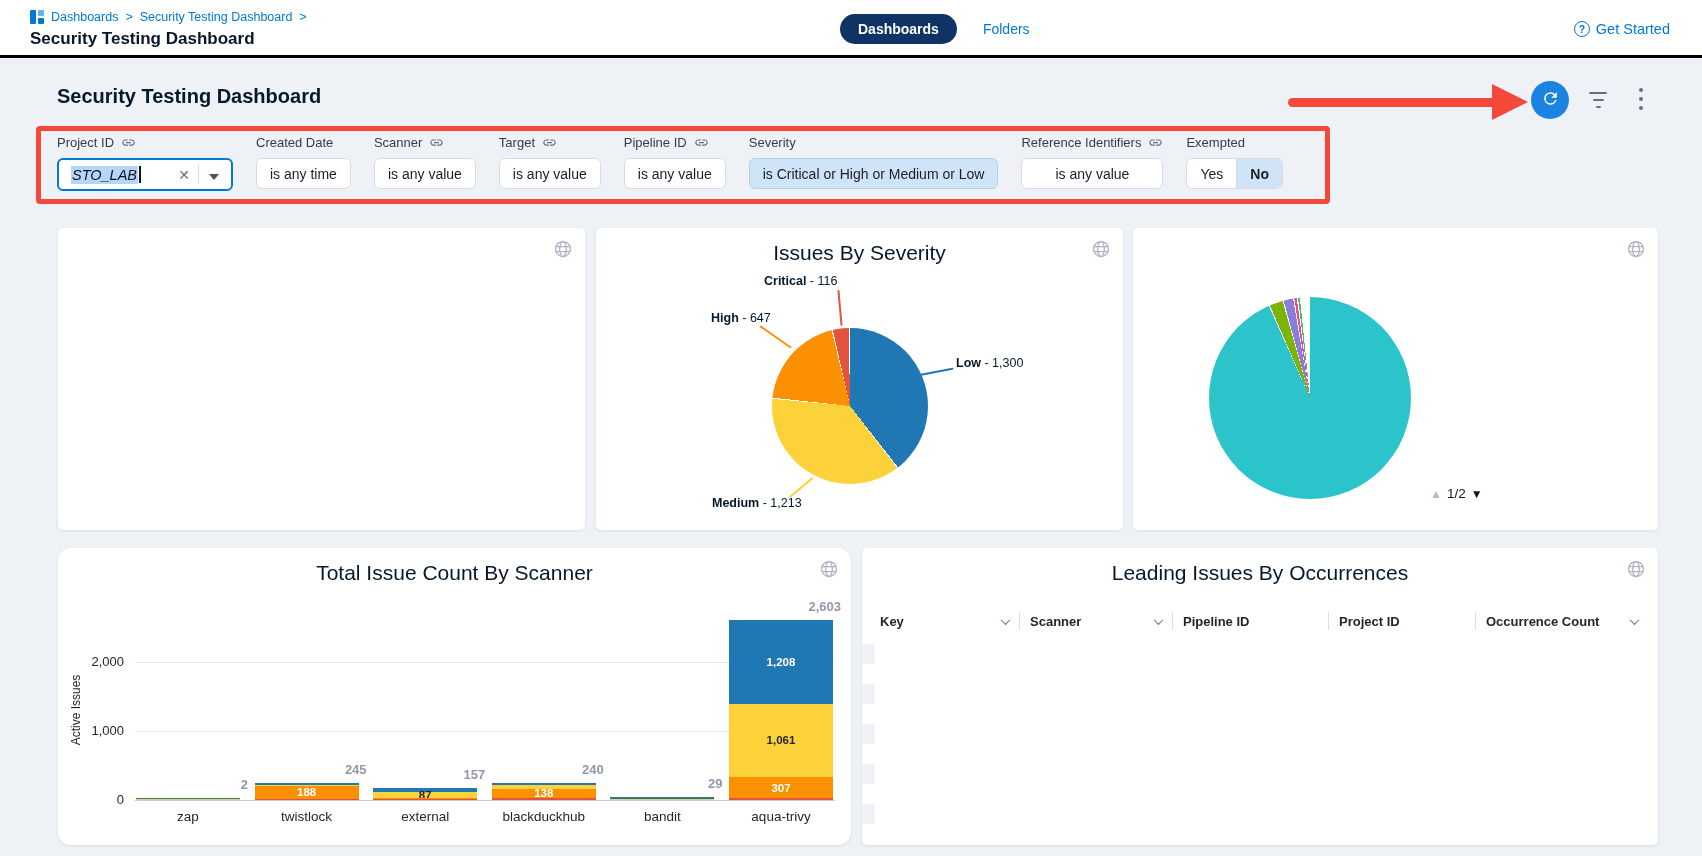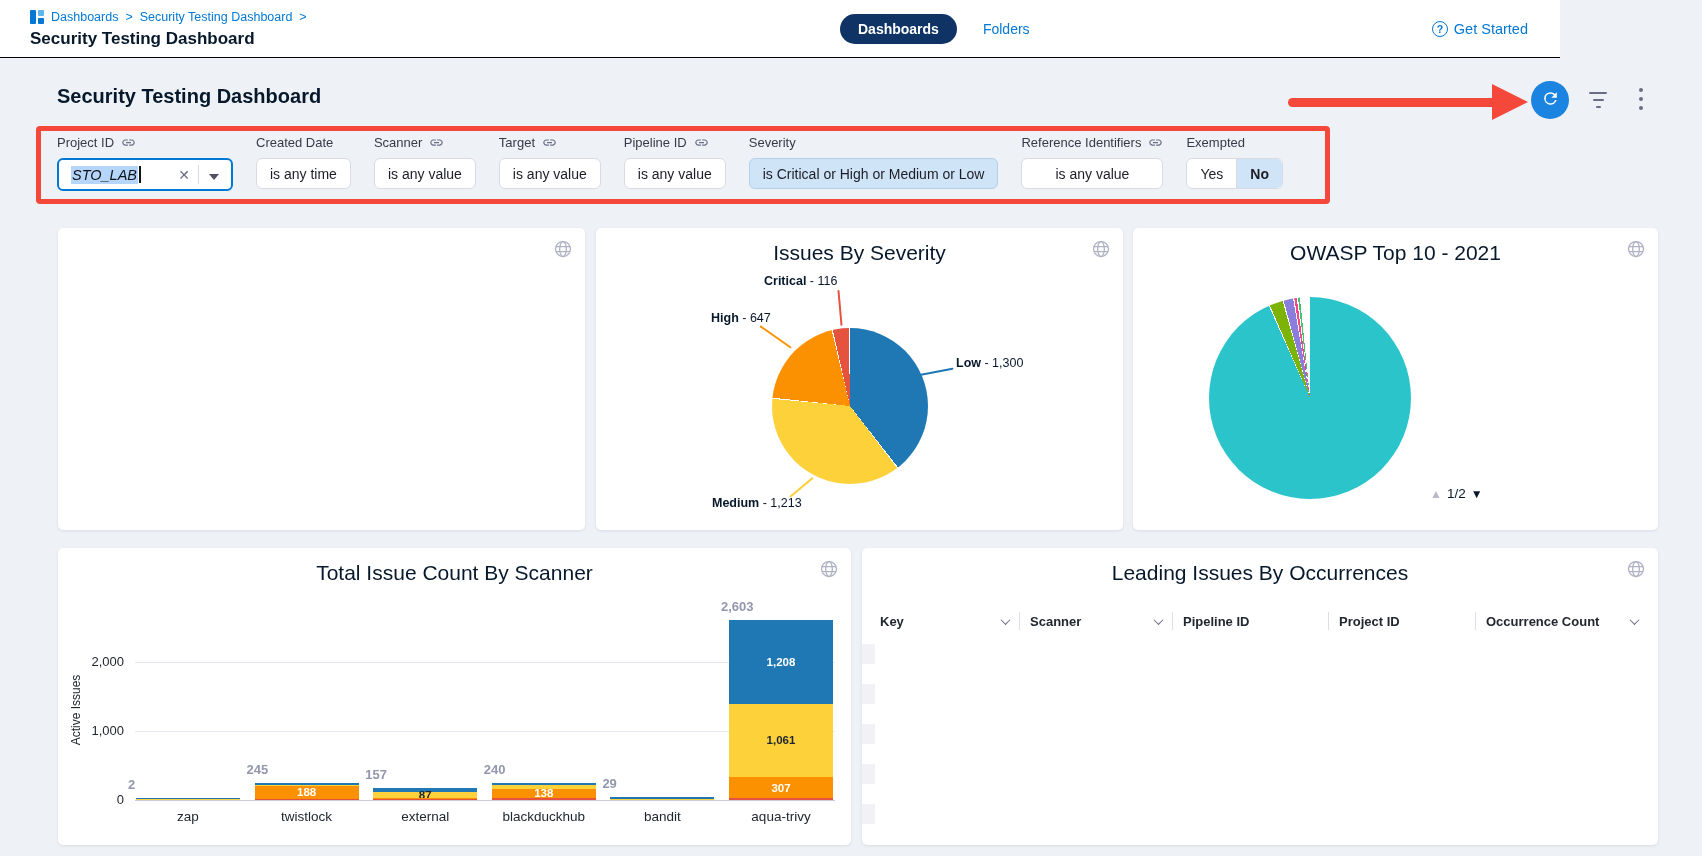--- a/index.html
+++ b/index.html
@@ -1,21 +1,21 @@
 <!DOCTYPE html>
 <html><head>
 <meta charset="utf-8">
 <style>
   * { margin:0; padding:0; box-sizing:border-box; }
   html,body { width:1702px; height:856px; overflow:hidden; }
   body { font-family:"Liberation Sans","DejaVu Sans",sans-serif; background:#eef2f6; color:#1c1d26; }
   #page { position:relative; width:1702px; height:856px; }
 
   
-  .topbar { position:absolute; left:0; top:0; width:1560px; height:58px; background:#ffffff; border-bottom:1px solid #000000; }
+  .topbar { position:absolute; left:0; top:0; width:1702px; height:58px; background:#ffffff; border-bottom:3px solid #000000; }
   .crumbs { position:absolute; left:30px; top:10px; display:flex; align-items:center; gap:7px; font-size:12.5px; color:#0278d5; }
   .crumb-link { cursor:pointer; }
   .crumb-sep { color:#0278d5; }
   .grid-icon { width:14px; height:14px; position:relative; }
   .grid-icon i { position:absolute; background:#0278d5; border-radius:1px; }
   .grid-icon i:nth-child(1){ left:0; top:0; width:6px; height:14px; }
   .grid-icon i:nth-child(2){ left:8px; top:0; width:6px; height:6px; background:#5fb6ef; }
   .grid-icon i:nth-child(3){ left:8px; top:8px; width:6px; height:6px; }
   .topbar-title { position:absolute; left:30px; top:29px; font-size:17px; font-weight:700; color:#07182b; }
   .tabs { position:absolute; left:840px; top:14px; display:flex; align-items:center; gap:26px; }
@@ -55,21 +55,21 @@
   .caret-down { width:0; height:0; border-left:5px solid transparent; border-right:5px solid transparent; border-top:6px solid #4f5162; display:inline-block; }
   .exempt-toggle { display:flex; height:31px; border:1px solid #d9dae5; border-radius:6px; overflow:hidden; background:#ffffff; }
   .exempt-opt { padding:11px 13px; display:flex; align-items:center; font-size:14px; cursor:pointer; }
   .exempt-opt.on { background:#cfe4f6; font-weight:700; border-left:1px solid #d9dae5; }
 
   
   .tile { position:absolute; background:#ffffff; border-radius:5px; box-shadow:0 1px 3px rgba(40,41,61,0.10); }
   #tile-overall { left:58px;  top:228px; width:527px; height:302px; }
   #tile-sev     { left:596px; top:228px; width:527px; height:302px; }
   #tile-owasp   { left:1133px;top:228px; width:525px; height:302px; }
-  #tile-bar     { left:58px;  top:548px; width:793px; height:297px; }
+  #tile-bar     { left:58px;  top:548px; width:793px; height:297px;border-radius:13px; }
   #tile-table   { left:862px; top:548px; width:796px; height:297px; }
   .tile-title { position:absolute; left:0; right:0; top:13px; text-align:center; font-size:21px; font-weight:500; color:#07182b; }
   .globe { position:absolute; right:12px; top:11px; cursor:pointer; }
 
   
   .big-num-wrap { position:absolute; left:0; right:0; top:96px; text-align:center; }
   .big-num { font-size:47px; font-weight:600; color:#07182b; letter-spacing:0.5px; }
   .big-num-label { margin-top:16px; font-size:18px; color:#2f3342; }
 
   
@@ -85,21 +85,21 @@
 
   
   .bar-area { position:absolute; left:0; top:0; width:793px; height:297px; }
   .gridline { position:absolute; left:77px; width:700px; height:1px; background:#e6e8f0; }
   .gridline.base { background:#c9cbd9; }
   .ytick { position:absolute; left:6px; width:60px; text-align:right; font-size:13px; color:#22272f; }
   .ylabel { position:absolute; left:-37px; top:155px; width:110px; text-align:center; font-size:12px; color:#22272f; transform:rotate(-90deg); }
   .bar-stack { position:absolute; display:flex; flex-direction:column; }
   .bar-seg { width:100%; position:relative; }
   .seg-label { position:absolute; left:0; right:0; top:50%; transform:translateY(-50%); text-align:center; font-size:11.5px; font-weight:700; white-space:nowrap; }
-  .bar-total { position:absolute; width:120px; text-align:left; font-size:13px; font-weight:700; color:#9496ad; }
+  .bar-total { position:absolute; width:120px; text-align:right; font-size:13px; font-weight:700; color:#9496ad; }
   .xcat { position:absolute; width:140px; text-align:center; font-size:13.5px; color:#22272f; }
 
   
   .lio-header { position:absolute; left:8px; right:8px; top:56px; display:flex; align-items:center; height:34px; }
   .lio-cell { display:flex; align-items:center; justify-content:space-between; height:18px; padding:0 10px 0 10px; border-right:1px solid #dcdde7; font-size:13px; font-weight:700; color:#22272f; cursor:pointer; white-space:nowrap; }
   .lio-cell:last-child { border-right:none; }
   .sort-chev { width:7px; height:7px; border-right:1.6px solid #6b6d85; border-bottom:1.6px solid #6b6d85; transform:rotate(45deg) translate(-1px,-1px); margin-left:8px; }
   .lio-skeleton { position:absolute; left:0; top:96px; width:13px; height:192px;
     background:repeating-linear-gradient(#f2f2f6 0 20px, #ffffff 20px 40px); border-radius:2px; }
 </style>
@@ -278,21 +278,20 @@
     <div class="callout" style="left:116px; top:268px;">
       <b>Medium</b><span> - </span><span>1,213</span>
     </div>
     <div class="lead-line" id="line-critical" style="left: 243px; top: 62px; width: 2px; height: 36px; transform: rotate(-5deg); background: rgb(229, 82, 62);"></div>
     <div class="lead-line" id="line-high" style="left: 164px; top: 97px; width: 38px; transform: rotate(35deg); background: rgb(251, 145, 0);"></div>
     <div class="lead-line" id="line-low" style="left: 324px; top: 146px; width: 34px; transform: rotate(-11deg); background: rgb(31, 120, 180);"></div>
     <div class="lead-line" id="line-medium" style="left: 194px; top: 268px; width: 30px; transform: rotate(-40deg); background: rgb(253, 209, 58);"></div>
   </div>
 
   <div class="tile" id="tile-owasp">
-    <div class="tile-title">OWASP Top 10 - 2021</div>
     <span class="globe"><svg width="20" height="20" viewBox="0 0 24 24" fill="none" stroke="#b0b1c3" stroke-width="1.5">
           <circle cx="12" cy="12" r="9"></circle>
           <ellipse cx="12" cy="12" rx="4" ry="9"></ellipse>
           <path d="M3.5 9h17M3.5 15h17"></path>
         </svg></span>
     <div class="pie" id="pie-owasp" style="background: conic-gradient(rgb(43, 196, 203) 0deg, rgb(43, 196, 203) 335.9deg, rgb(255, 255, 255) 335.9deg, rgb(255, 255, 255) 336.6deg, rgb(124, 179, 5) 336.6deg, rgb(124, 179, 5) 344.18deg, rgb(255, 255, 255) 344.18deg, rgb(255, 255, 255) 344.88deg, rgb(139, 125, 219) 344.88deg, rgb(139, 125, 219) 350.3deg, rgb(255, 255, 255) 350.3deg, rgb(255, 255, 255) 351deg, rgb(245, 70, 140) 351deg, rgb(245, 70, 140) 352.46deg, rgb(255, 255, 255) 352.46deg, rgb(255, 255, 255) 353.16deg, rgb(62, 196, 109) 353.16deg, rgb(62, 196, 109) 354.26deg, rgb(255, 255, 255) 354.26deg, rgb(255, 255, 255) 354.96deg, rgb(255, 255, 255) 354.96deg, rgb(255, 255, 255) 360deg);"></div>
     <div class="pager">
       <span class="up">▲</span>
       <span>1/2</span>
       <span class="down">▼</span>

